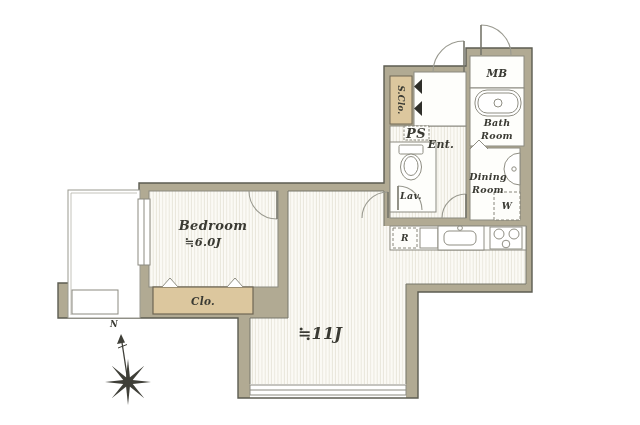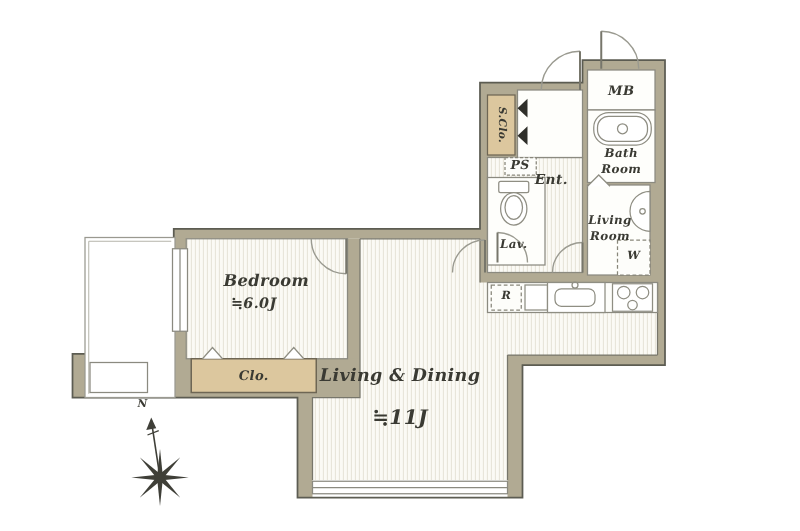--- a/index.html
+++ b/index.html
@@ -168,33 +168,32 @@
         <polygon points="40,29 42.4,52 40,75 37.6,52"></polygon>
         <polygon points="17,52 40,49.6 63,52 40,54.4" transform="rotate(45,40,52)"></polygon>
         <polygon points="17,52 40,49.6 63,52 40,54.4" transform="rotate(135,40,52)"></polygon>
       </g>
     </g>
   </svg>
 
   <div class="lbl" style="left:213px;top:225px;font-size:13px;text-align:center;">Bedroom</div>
   <div class="lbl sz" style="left:203px;top:243px;font-size:11.5px;">≒6.0J</div>
 
-  <div class="lbl" style="left:320px;top:301px;font-size:14px;">Living &amp; Dining</div>
   <div class="lbl sz" style="left:320px;top:334px;font-size:16px;">≒11J</div>
 
   <div class="lbl" style="left:203px;top:301px;font-size:10.5px;">Clo.</div>
   <div class="lbl vert" style="left:401px;top:100px;font-size:8.5px;">S.Clo.</div>
   <div class="lbl" style="left:441px;top:100px;font-size:11px;margin-top:44px;">Ent.</div>
   <div class="lbl" style="left:497px;top:73px;font-size:10.5px;">MB</div>
 
   <div class="lbl" style="left:497px;top:123px;font-size:9.5px;">Bath</div>
   <div class="lbl" style="left:497px;top:136px;font-size:9.5px;">Room</div>
 
-  <div class="lbl" style="left:488px;top:177px;font-size:9.5px;">Living</div>
+  <div class="lbl" style="left:488px;top:177px;font-size:9.5px;">Dining</div>
   <div class="lbl" style="left:488px;top:190px;font-size:9.5px;">Room</div>
 
   <div class="lbl" style="left:411px;top:196px;font-size:9.5px;">Lav.</div>
-  <div class="lbl" style="left:416px;top:133px;font-size:10px;">PS</div>
+  <div class="lbl" style="left:416px;top:133px;font-size:13px;">PS</div>
   <div class="lbl" style="left:405px;top:238px;font-size:9px;">R</div>
   <div class="lbl" style="left:507px;top:206px;font-size:9px;">W</div>
 
   <div class="lbl" style="left:114px;top:324px;font-size:8.5px;">N</div>
 </div>
 
 </body></html>

